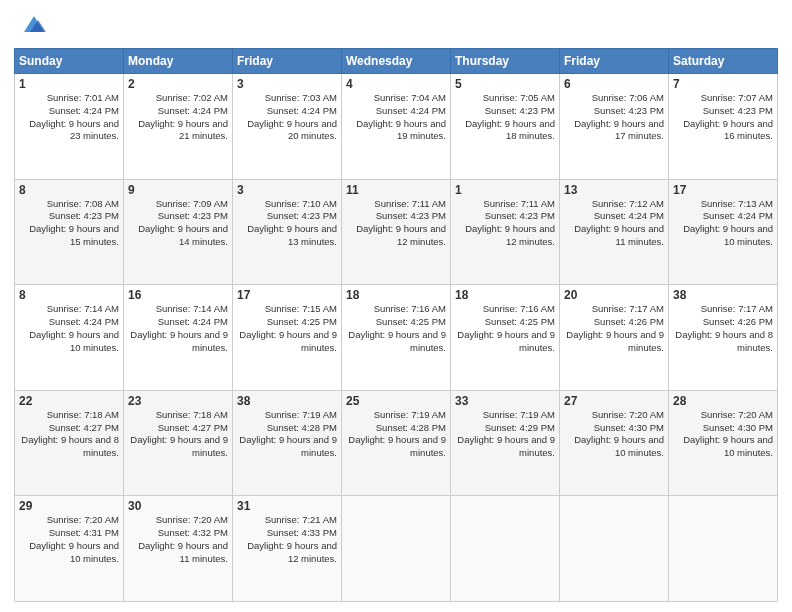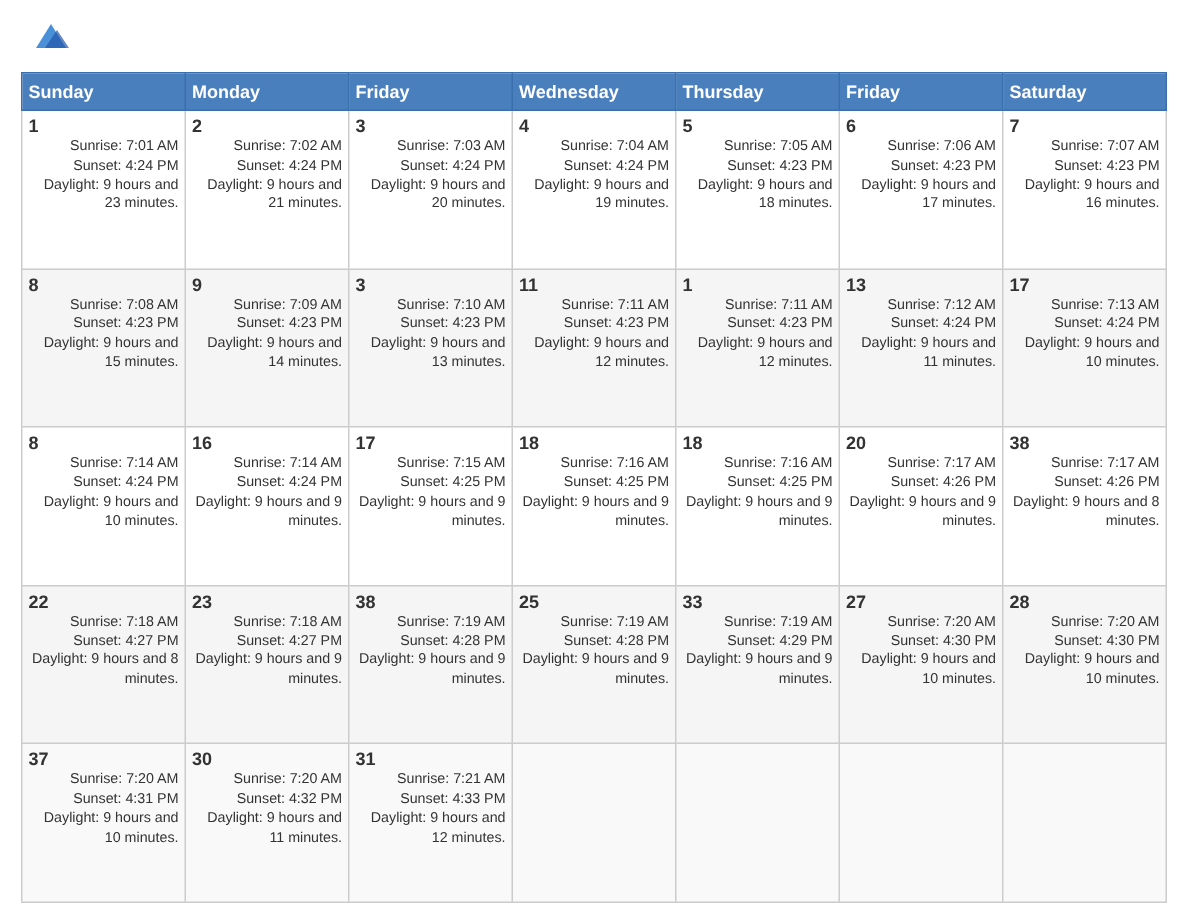--- a/index.html
+++ b/index.html
@@ -249,21 +249,21 @@
             <span class="day-num">27</span>
             <div class="day-info">Sunrise: 7:20 AM<br>Sunset: 4:30 PM<br>Daylight: 9 hours and 10 minutes.</div>
           </td>
           <td>
             <span class="day-num">28</span>
             <div class="day-info">Sunrise: 7:20 AM<br>Sunset: 4:30 PM<br>Daylight: 9 hours and 10 minutes.</div>
           </td>
         </tr>
         <tr>
           <td>
-            <span class="day-num">37</span>
+            <span class="day-num">29</span>
             <div class="day-info">Sunrise: 7:20 AM<br>Sunset: 4:31 PM<br>Daylight: 9 hours and 10 minutes.</div>
           </td>
           <td>
             <span class="day-num">30</span>
             <div class="day-info">Sunrise: 7:20 AM<br>Sunset: 4:32 PM<br>Daylight: 9 hours and 11 minutes.</div>
           </td>
           <td>
             <span class="day-num">31</span>
             <div class="day-info">Sunrise: 7:21 AM<br>Sunset: 4:33 PM<br>Daylight: 9 hours and 12 minutes.</div>
           </td>

